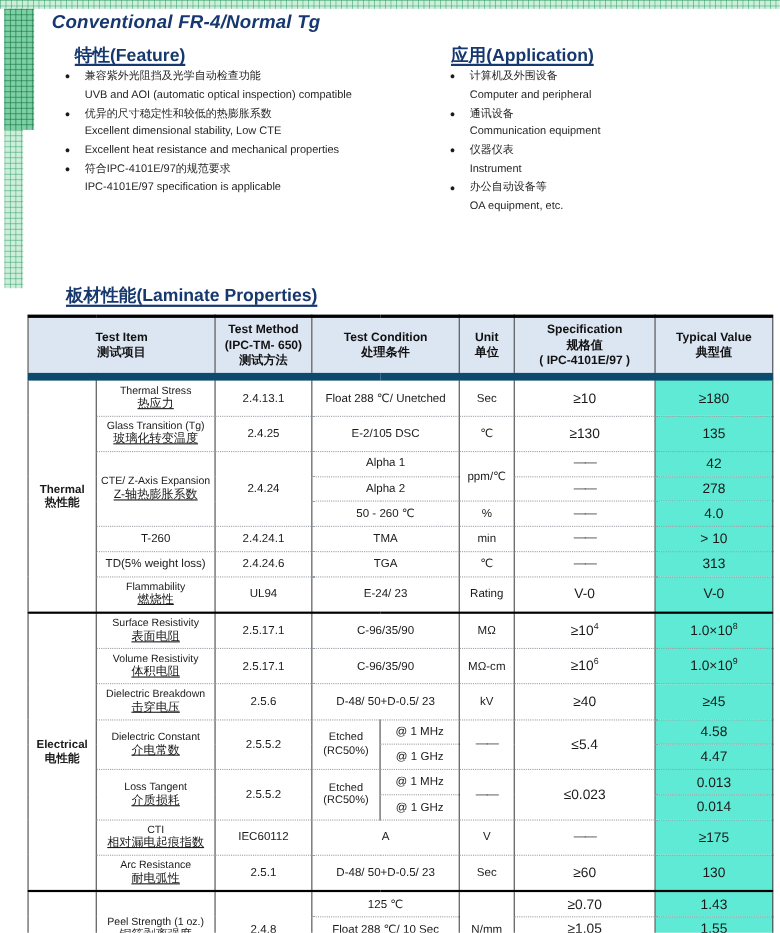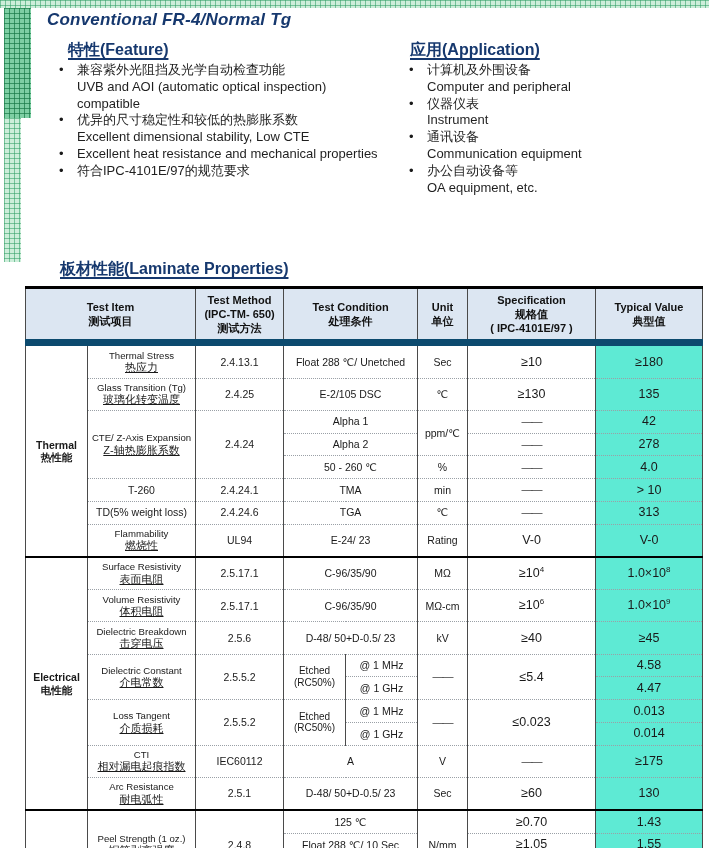--- a/index.html
+++ b/index.html
@@ -47,21 +47,21 @@
 
   
   .bullets { position: absolute; list-style: none; }
   .bullets.features { left: 55px;  top: 62px; width: 335px; }
   .bullets.apps     { left: 405px; top: 62px; width: 290px; }
   .bullets li { position: relative; padding-left: 22px; }
   .bullets li::before {
     content: "\2022"; position: absolute; left: 4px; top: 0;
     font-size: 13px; color: #1a1a1a;
   }
-  .bullets .zh, .bullets .en { font-size: 13px; line-height: 16.8px; color: #1f1f1f; }
+  .bullets .zh, .bullets .en { font-size: 10px; line-height: 16.8px; color: #1f1f1f; }
 
   
   table.props {
     position: absolute; left: 25px; top: 286px;
     width: 677px; table-layout: fixed; border-collapse: collapse;
     border-left: 1px solid #4a4a4a; border-right: 1px solid #4a4a4a;
     border-bottom: 3px solid #000;
   }
   thead { border-top: 3px solid #000; border-bottom: 7px solid #0c4a6e; }
   tbody { border-top: 2px solid #000; }
@@ -105,34 +105,35 @@
     </li>
     <li>
       <div class="zh">优异的尺寸稳定性和较低的热膨胀系数</div>
       <div class="en">Excellent dimensional stability, Low CTE</div>
     </li>
     <li>
       <div class="en">Excellent heat resistance and mechanical properties</div>
     </li>
     <li>
       <div class="zh">符合IPC-4101E/97的规范要求</div>
+      <div class="en">IPC-4101E/97 specification is applicable</div>
     </li>
   </ul>
 <ul class="bullets apps">
     <li>
       <div class="zh">计算机及外围设备</div>
       <div class="en">Computer and peripheral</div>
     </li>
     <li>
+      <div class="zh">通讯设备</div>
+      <div class="en">Communication equipment</div>
+    </li>
+    <li>
       <div class="zh">仪器仪表</div>
       <div class="en">Instrument</div>
-    </li>
-    <li>
-      <div class="zh">通讯设备</div>
-      <div class="en">Communication equipment</div>
     </li>
     <li>
       <div class="zh">办公自动设备等</div>
       <div class="en">OA equipment, etc.</div>
     </li>
   </ul>
 
 <table class="props">
   <colgroup>
     <col style="width:62px">

